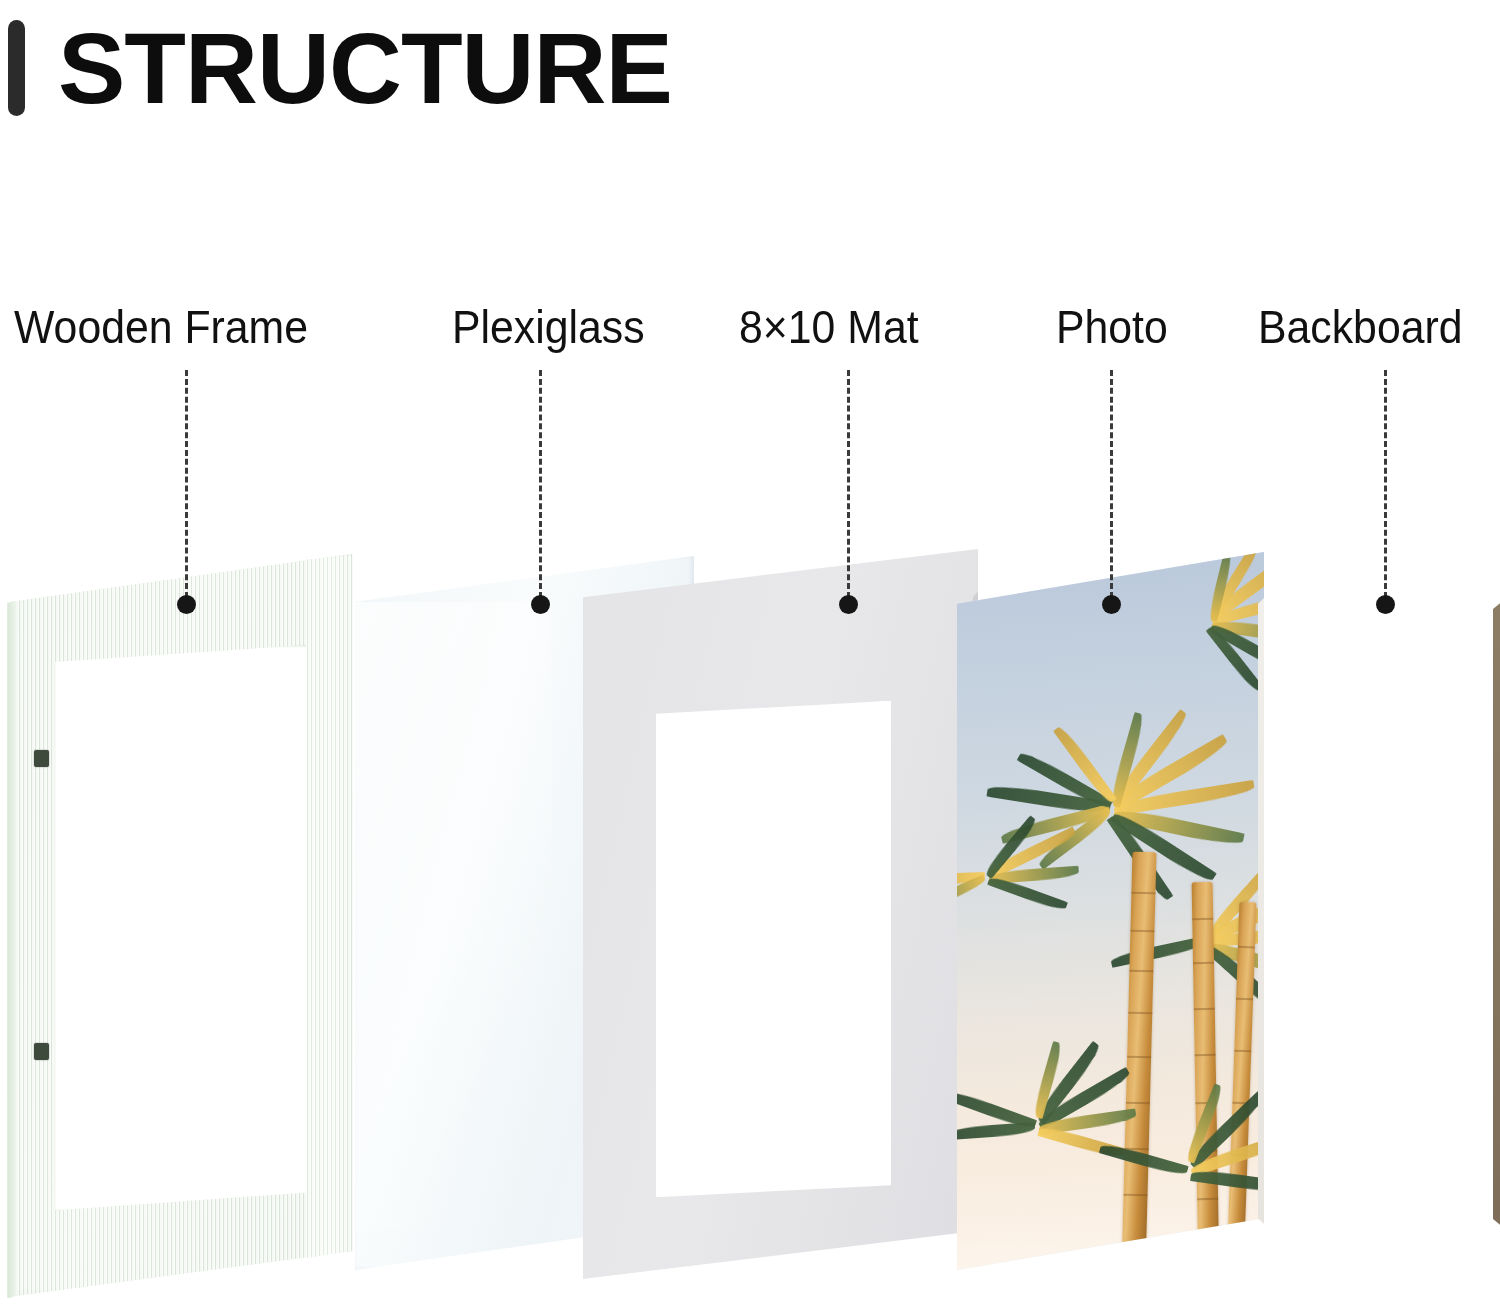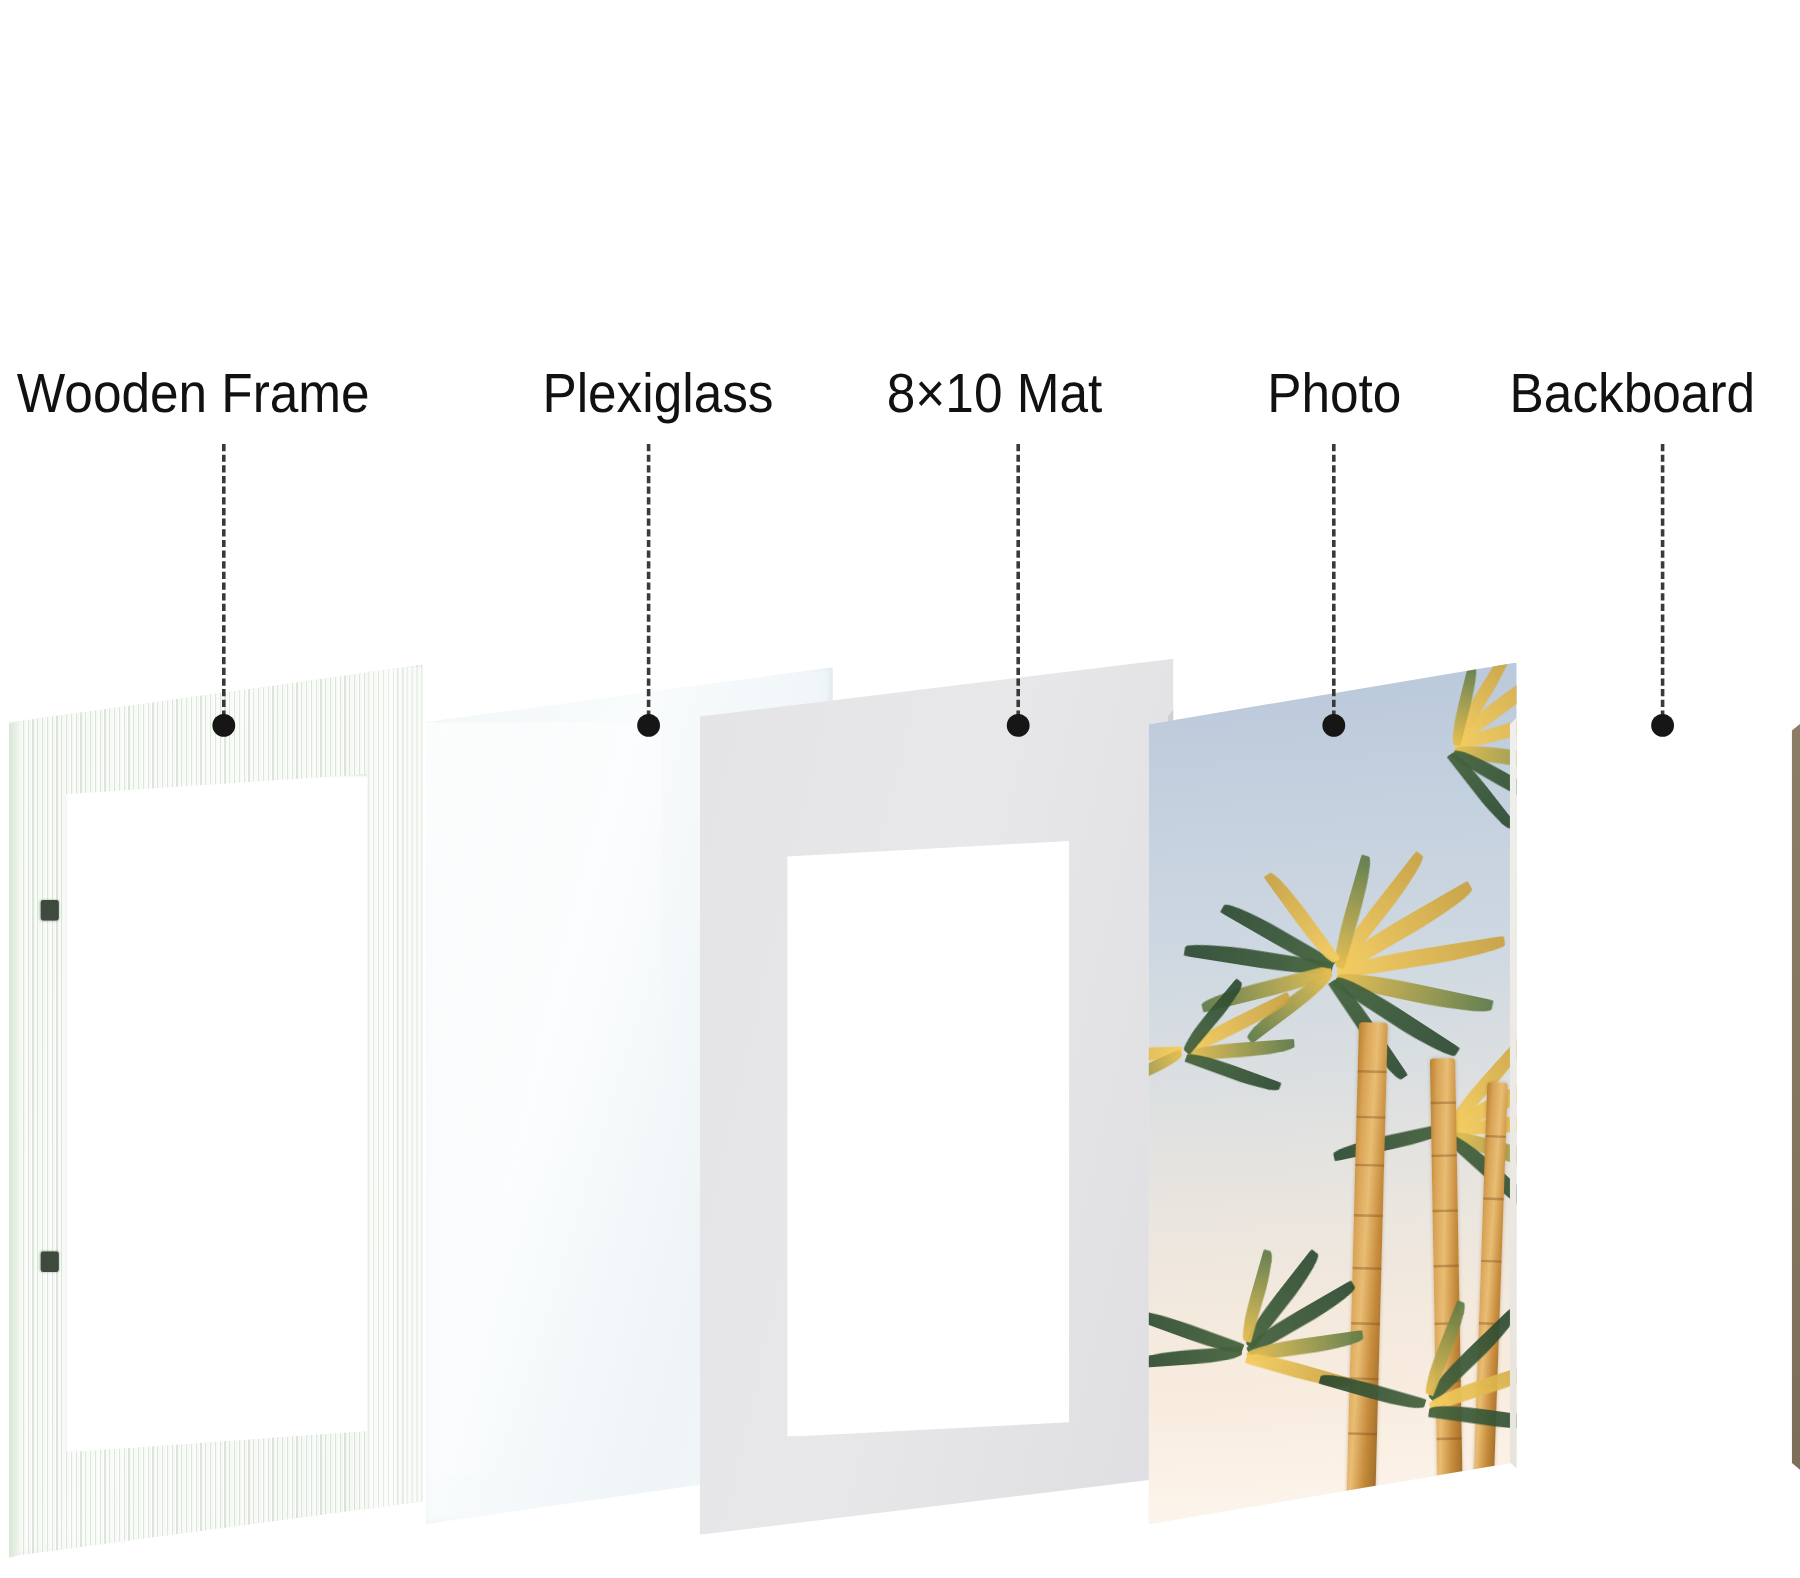--- a/index.html
+++ b/index.html
@@ -204,20 +204,24 @@
     position:absolute;right:0;top:0;width:7px;height:100%;
     background:linear-gradient(180deg,#8e7d66,#7d6d58);
     clip-path:polygon(0% 7.4%, 100% 6.6%, 100% 93.4%, 0% 92.6%);
   }
 </style>
 </head>
 <body>
 
 <div id="stage">
 
+  <div id="title-block">
+    <div id="title-accent"></div>
+    <div id="title-text">STRUCTURE</div>
+  </div>
 
   <div class="layer-label" style="left:14px">Wooden Frame</div>
   <div class="layer-label" style="left:452px">Plexiglass</div>
   <div class="layer-label" style="left:739px">8×10 Mat</div>
   <div class="layer-label" style="left:1056px">Photo</div>
   <div class="layer-label" style="left:1258px">Backboard</div>
 
   <div class="panel" id="frame-layer">
     <div id="frame-outer"></div>
     <div id="frame-left-edge"></div>

